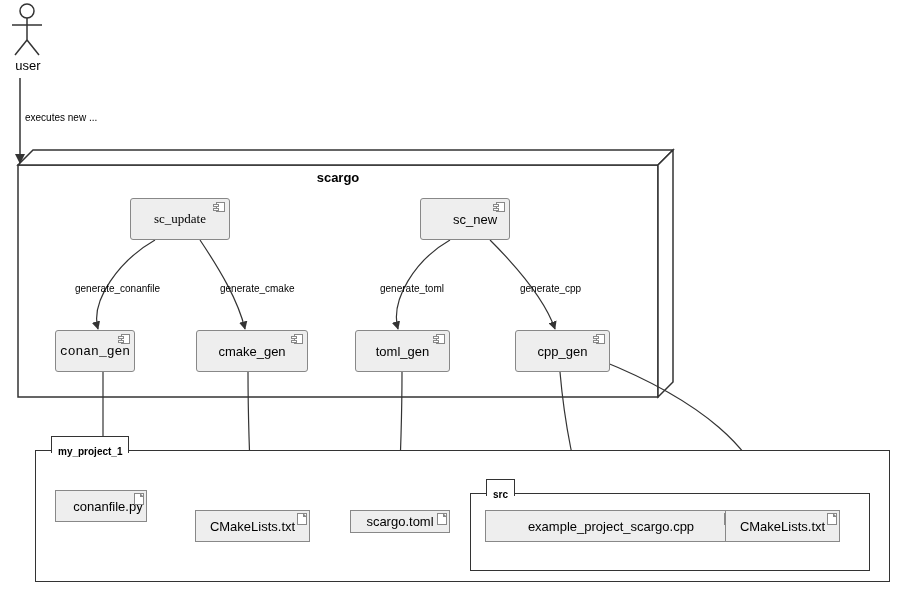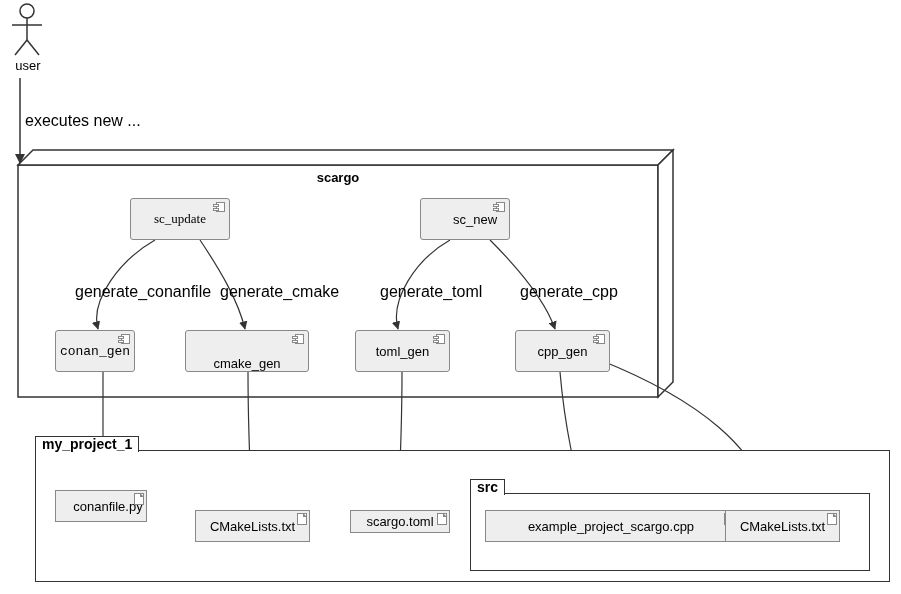--- a/index.html
+++ b/index.html
@@ -71,28 +71,28 @@
   }
 
   
   .folder {
     position: absolute;
     box-sizing: border-box;
   }
   .folder-tab {
     position: absolute;
     top: -14px;
-    left: 0;
+    left: 16px;
     height: 16px;
-    padding: 0 6px;
+    padding: 8px 6px;
     border: 1.2px solid #333;
     border-bottom: none;
     background: #fff;
     font-weight: bold;
-    font-size: 14px;
+    font-size: 10px;
     line-height: 14px;
     box-sizing: border-box;
   }
   .folder-body {
     position: absolute;
     inset: 0;
     border: 1.2px solid #333;
     background: #fff;
     box-sizing: border-box;
   }
@@ -123,21 +123,21 @@
     position: absolute;
     right: -1px;
     top: -1px;
     width: 0; height: 0;
     border-left: 4px solid #888;
     border-top: 4px solid transparent;
   }
 
   .edge-label {
     position: absolute;
-    font-size: 16px;
+    font-size: 10px;
     background: rgba(255,255,255,0);
     white-space: nowrap;
   }
 </style>
 </head>
 <body>
 
 <div class="canvas">
 
   <svg class="lines">
@@ -198,21 +198,21 @@
   </div>
   <div class="component" style="left:420px; top:198px; width:90px; height:42px;padding-left:20px;">
     <span class="mini-icon"></span>
     <span>sc_new</span>
   </div>
 
   <div class="component" style="left:55px; top:330px; width:80px; height:42px;font-family:Liberation Mono, monospace;">
     <span class="mini-icon"></span>
     <span>conan_gen</span>
   </div>
-  <div class="component" style="left:185px; top:330px; width:124px; height:42px;align-items:flex-end;">
+  <div class="component" style="left:196px; top:330px; width:112px; height:42px;">
     <span class="mini-icon"></span>
     <span>cmake_gen</span>
   </div>
   <div class="component" style="left:355px; top:330px; width:95px; height:42px;">
     <span class="mini-icon"></span>
     <span>toml_gen</span>
   </div>
   <div class="component" style="left:515px; top:330px; width:95px; height:42px;">
     <span class="mini-icon"></span>
     <span>cpp_gen</span>

